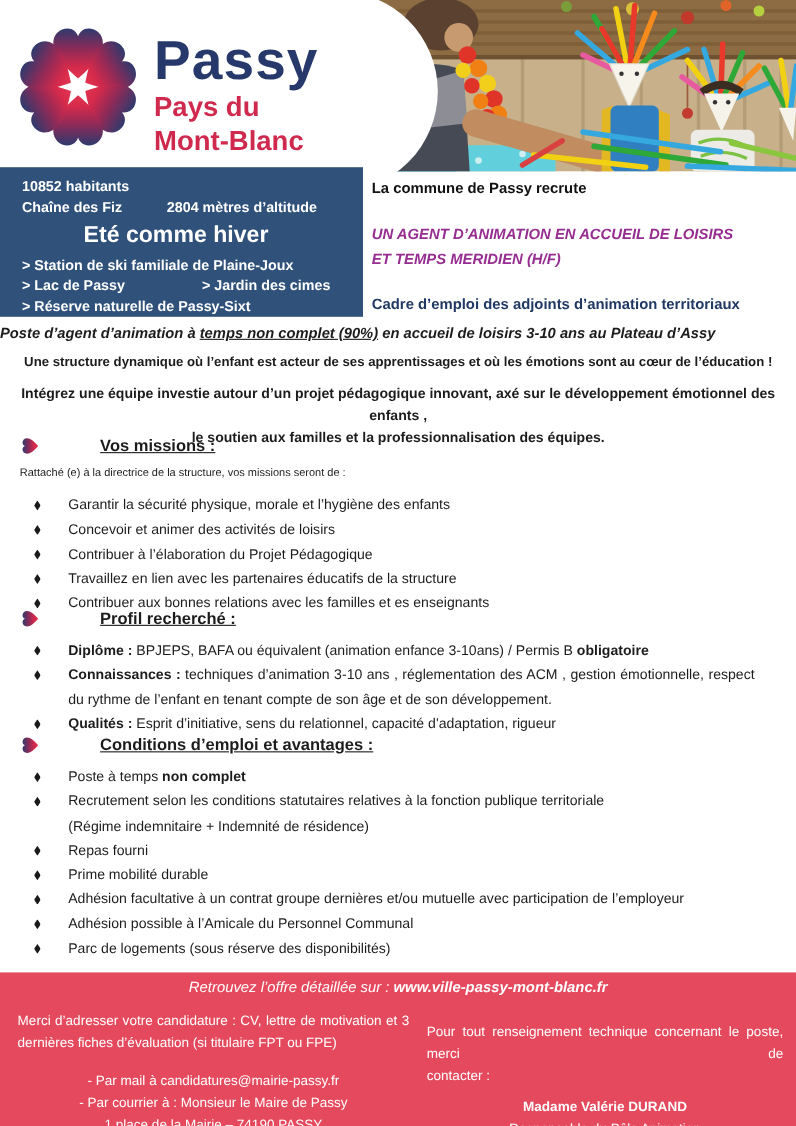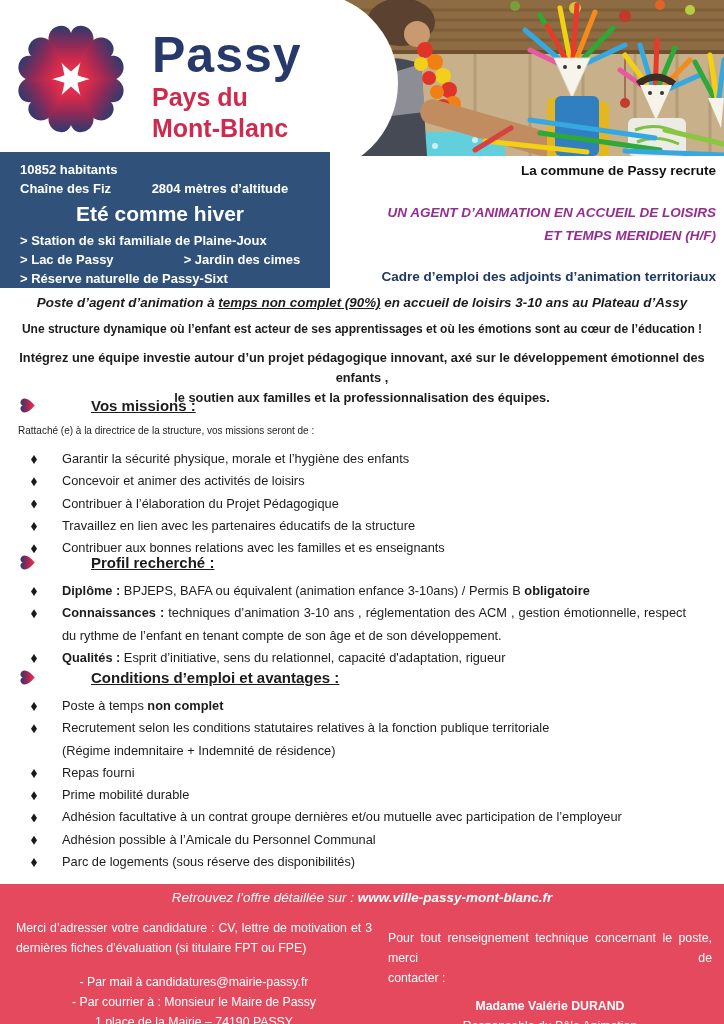--- a/index.html
+++ b/index.html
@@ -5,38 +5,38 @@
   html,body{margin:0;padding:0;background:#888;}
   .page{
     position:relative;width:724px;height:1024px;margin:0 auto;
     background:#ffffff;overflow:hidden;
     font-family:"Liberation Sans", sans-serif;color:#1c1c1c;
   }
   
   .photo{position:absolute;left:325px;top:0;width:399px;height:156px;z-index:1;}
   .white-bulge{position:absolute;left:216px;top:-8px;width:182px;height:182px;border-radius:50%;background:#fff;z-index:2;}
   .logo-star{position:absolute;left:14px;top:22px;width:114px;height:114px;z-index:3;}
-  .logo-text{position:absolute;left:152px;top:30px;z-index:3;line-height:1;}
+  .logo-text{position:absolute;left:140px;top:30px;z-index:3;line-height:1;}
   .logo-name{font-size:50px;font-weight:bold;color:#27386b;letter-spacing:1px;}
   .logo-sub{font-size:25px;font-weight:bold;color:#cf2a4e;line-height:1.02;margin-top:5px;}
   .info-box{position:absolute;left:0;top:152px;width:330px;height:136px;background:#30527a;color:#fff;z-index:4;
             padding:8px 0 0 20px;box-sizing:border-box;font-weight:bold;font-size:13px;}
   .info-row{line-height:19px;white-space:nowrap;}
   .info-split{display:inline-block;}
   .info-split.w1{width:128px;}
   .info-split.w2{width:160px;}
   .info-head{font-size:21px;text-align:center;margin:3px 30px 4px 0;line-height:26px;}
   
-  .recruit{position:absolute;left:338px;top:163px;width:378px;text-align:right;z-index:3;}
+  .recruit{position:absolute;left:338px;top:163px;width:378px;text-align:left;z-index:3;}
   .recruit-intro{font-size:13.5px;font-weight:bold;color:#111;}
   .recruit-title{margin-top:23px;font-size:13.5px;font-weight:bold;font-style:italic;color:#962d90;line-height:23px;}
   .recruit-cadre{margin-top:22px;font-size:13.5px;font-weight:bold;color:#203864;}
   
   .abs{position:absolute;left:0;width:724px;}
-  .intro-line1{top:295px;text-align:center;font-size:13.4px;font-weight:bold;font-style:italic;}
+  .intro-line1{top:295px;text-align:left;font-size:13.4px;font-weight:bold;font-style:italic;}
   .intro-line1 .u{text-decoration:underline;}
   .intro-line2{top:322px;text-align:center;font-size:12px;font-weight:bold;}
   .intro-line3{top:348px;text-align:center;font-size:12.8px;font-weight:bold;line-height:20px;}
   
   .sec-head{position:absolute;left:20px;display:flex;align-items:center;gap:11px;}
   .sec-head .arrow{width:16px;height:17px;flex:0 0 auto;}
   .sec-head .txt{font-size:15px;font-weight:bold;text-decoration:underline;margin-left:44px;}
   .mi{top:397px;}
   .pr{top:554px;}
   .co{top:669px;}

